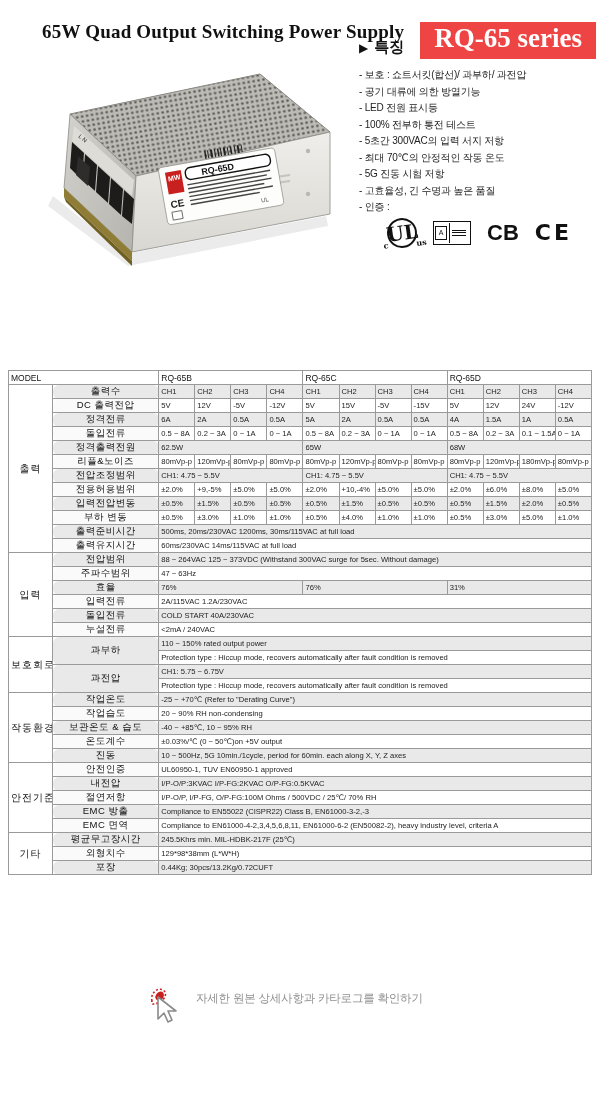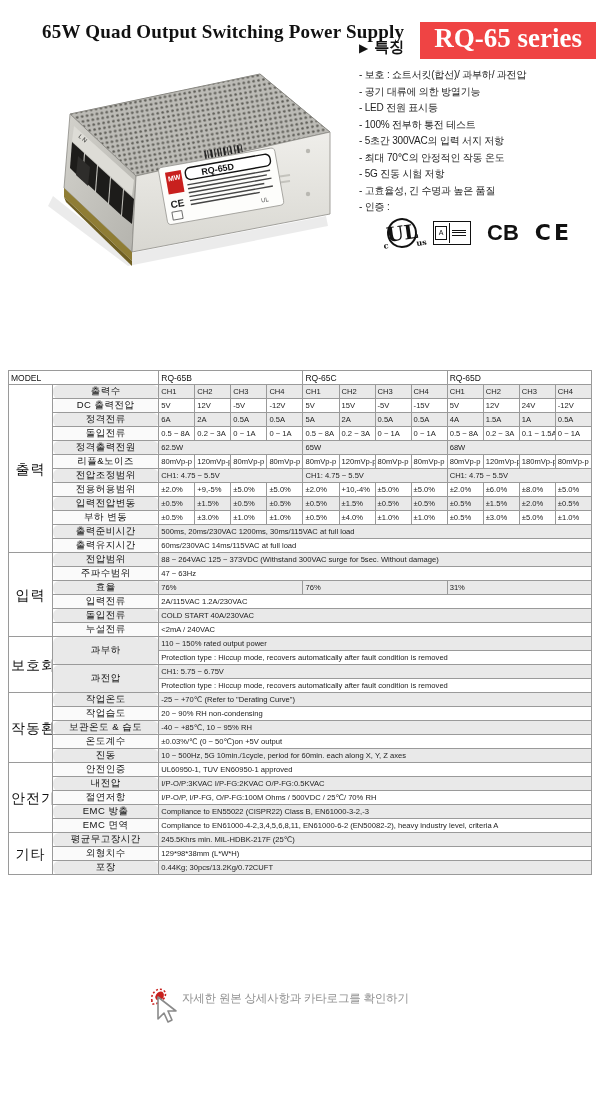--- a/index.html
+++ b/index.html
@@ -26,28 +26,28 @@
   .cert-tuv .tri{width:10px;height:12px;border:1.2px solid #111;display:flex;align-items:center;justify-content:center;font-size:7px;margin-right:2px;}
   .cert-tuv .lines{flex:1;border-left:1.2px solid #111;height:100%;display:flex;flex-direction:column;justify-content:center;gap:1.5px;padding-left:2px;}
   .cert-tuv .lines i{display:block;height:1px;background:#111;width:80%;}
   .cert-cb{font-weight:bold;font-size:22px;letter-spacing:0;}
   .cert-ce{font-family:"DejaVu Sans",sans-serif;font-size:22px;font-weight:bold;letter-spacing:3px;}
 
   
   table.spec{border-collapse:collapse;table-layout:fixed;width:584px;margin:14px 0 0 8px;border:1px solid #0f766e;}
   table.spec td,table.spec th{border:1px solid #9a9a9a;padding:0 2px;height:13px;overflow:hidden;white-space:nowrap;font-weight:normal;}
   th.model-h{font-size:8.5px;font-weight:bold;text-align:left;height:19px;padding-left:4px;background:#fff;}
-  td.g{font-size:14px;text-align:center;background:#fff;letter-spacing:1px;white-space:normal;line-height:12px;}
+  td.g{font-size:10px;text-align:center;background:#fff;letter-spacing:1px;white-space:normal;line-height:12px;}
   td.l{font-size:9.5px;text-align:center;background:#f2f2f2;letter-spacing:0.5px;border-radius:6px;}
   td.d{font-size:7.6px;text-align:left;color:#222;padding-left:3px;}
   tr.stripe td.d,tr.stripe td.l{background:#e9e9e9;}
   tr:not(.stripe) td.l{background:#fafafa;}
 
   
-  .foot{position:absolute;left:148px;top:985px;display:flex;align-items:flex-start;gap:0;cursor:pointer;}
+  .foot{position:absolute;left:148px;top:985px;display:flex;align-items:flex-start;gap:14px;cursor:pointer;}
   .foot-text{color:#8f8f8f;font-size:11.5px;letter-spacing:-0.2px;padding-top:6px;}
 
   .svgwrap{width:100%;height:100%;display:block;}
 </style>
 </head>
 <body>
 
 <div class="hdr">
   <div class="hdr-title">65W Quad Output Switching Power Supply</div>
   <div class="hdr-badge">RQ-65 series</div>

